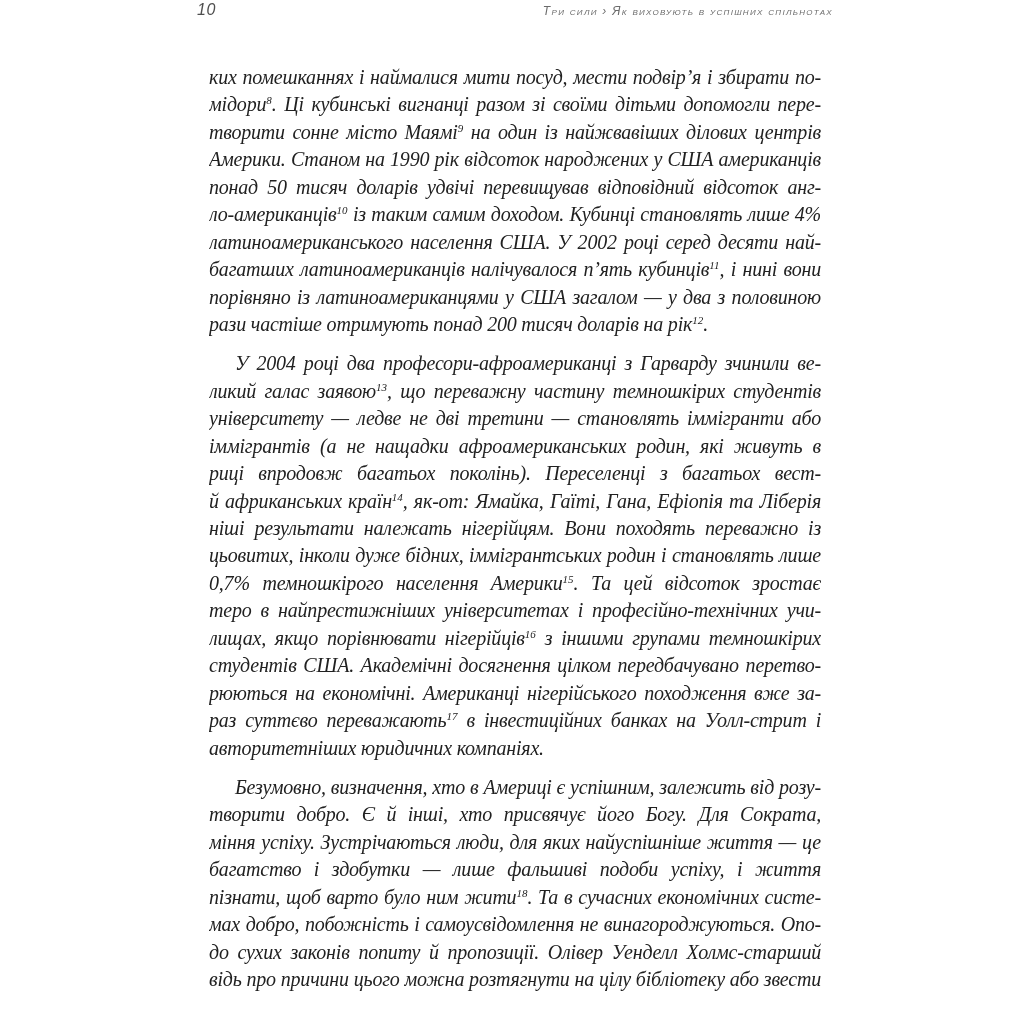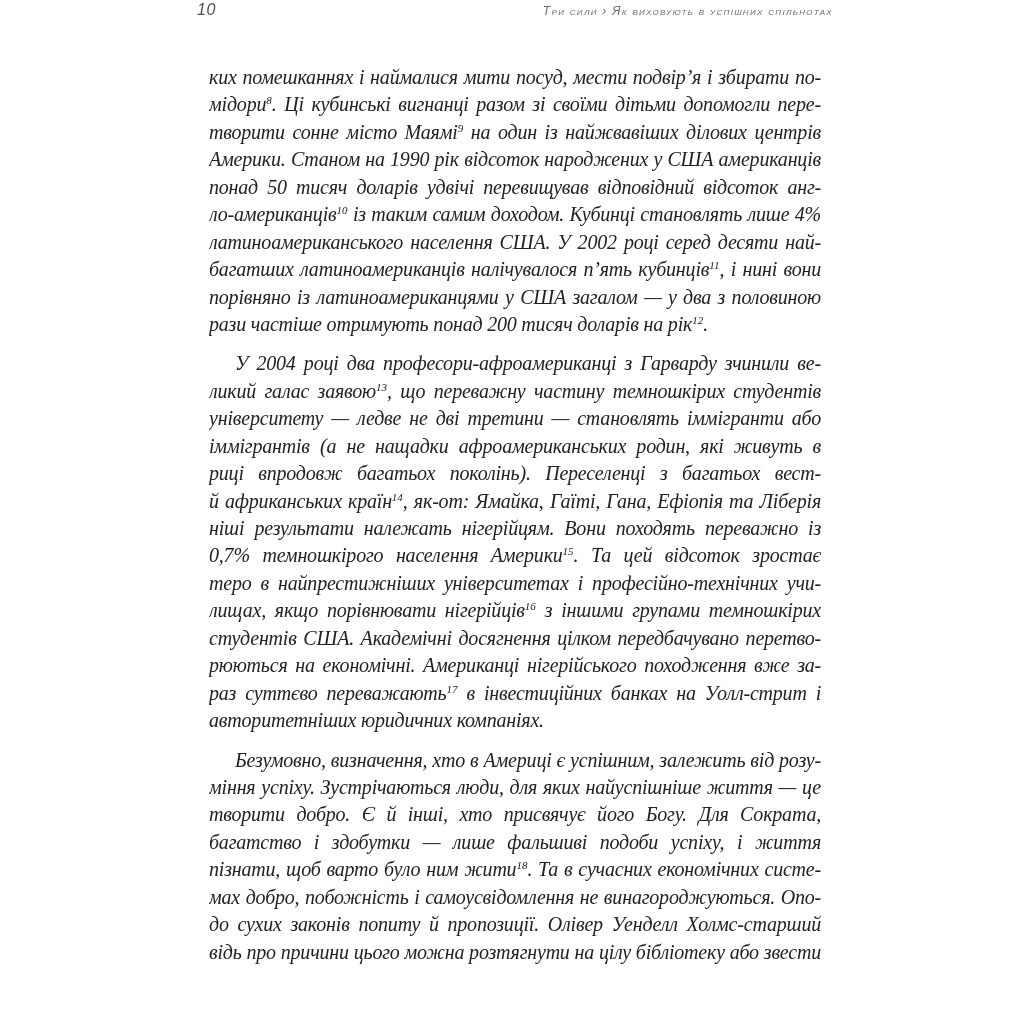--- a/index.html
+++ b/index.html
@@ -84,32 +84,33 @@
         <div class="line end">рази частіше отримують понад 200 тисяч доларів на рік<sup class="fnref">12</sup>.</div>
       </div>
       <div class="para">
         <div class="line indent">У 2004 році два професори-афроамериканці з Гарварду зчинили ве-</div>
         <div class="line">ликий галас заявою<sup class="fnref">13</sup>, що переважну частину темношкірих студентів</div>
         <div class="line">університету — ледве не дві третини — становлять іммігранти або діти</div>
         <div class="line">іммігрантів (а не нащадки афроамериканських родин, які живуть в Аме-</div>
         <div class="line">риці впродовж багатьох поколінь). Переселенці з багатьох вест-індських</div>
         <div class="line">й африканських країн<sup class="fnref">14</sup>, як-от: Ямайка, Гаїті, Гана, Ефіопія та Ліберія —</div>
         <div class="line">ніші результати належать нігерійцям. Вони походять переважно із пра-</div>
+        <div class="line">цьовитих, інколи дуже бідних, іммігрантських родин і становлять лише</div>
         <div class="line">0,7% темношкірого населення Америки<sup class="fnref">15</sup>. Та цей відсоток зростає вдеся-</div>
         <div class="line">теро в найпрестижніших університетах і професійно-технічних учи-</div>
         <div class="line">лищах, якщо порівнювати нігерійців<sup class="fnref">16</sup> з іншими групами темношкірих</div>
         <div class="line">студентів США. Академічні досягнення цілком передбачувано перетво-</div>
         <div class="line">рюються на економічні. Американці нігерійського походження вже за-</div>
         <div class="line">раз суттєво переважають<sup class="fnref">17</sup> в інвестиційних банках на Уолл-стрит і най-</div>
         <div class="line end">авторитетніших юридичних компаніях.</div>
       </div>
       <div class="para">
         <div class="line indent">Безумовно, визначення, хто в Америці є успішним, залежить від розу-</div>
+        <div class="line">творити добро. Є й інші, хто присвячує його Богу. Для Сократа, наприклад,</div>
         <div class="line">міння успіху. Зустрічаються люди, для яких найуспішніше життя — це</div>
-        <div class="line">творити добро. Є й інші, хто присвячує його Богу. Для Сократа, наприклад,</div>
         <div class="line">багатство і здобутки — лише фальшиві подоби успіху, і життя потрібно</div>
         <div class="line">пізнати, щоб варто було ним жити<sup class="fnref">18</sup>. Та в сучасних економічних систе-</div>
         <div class="line">мах добро, побожність і самоусвідомлення не винагороджуються. Опо-</div>
         <div class="line">до сухих законів попиту й пропозиції. Олівер Уенделл Холмс-старший</div>
         <div class="line">відь про причини цього можна розтягнути на цілу бібліотеку або звести</div>
       </div>
     </div>
 </div>
 
 </body></html>

